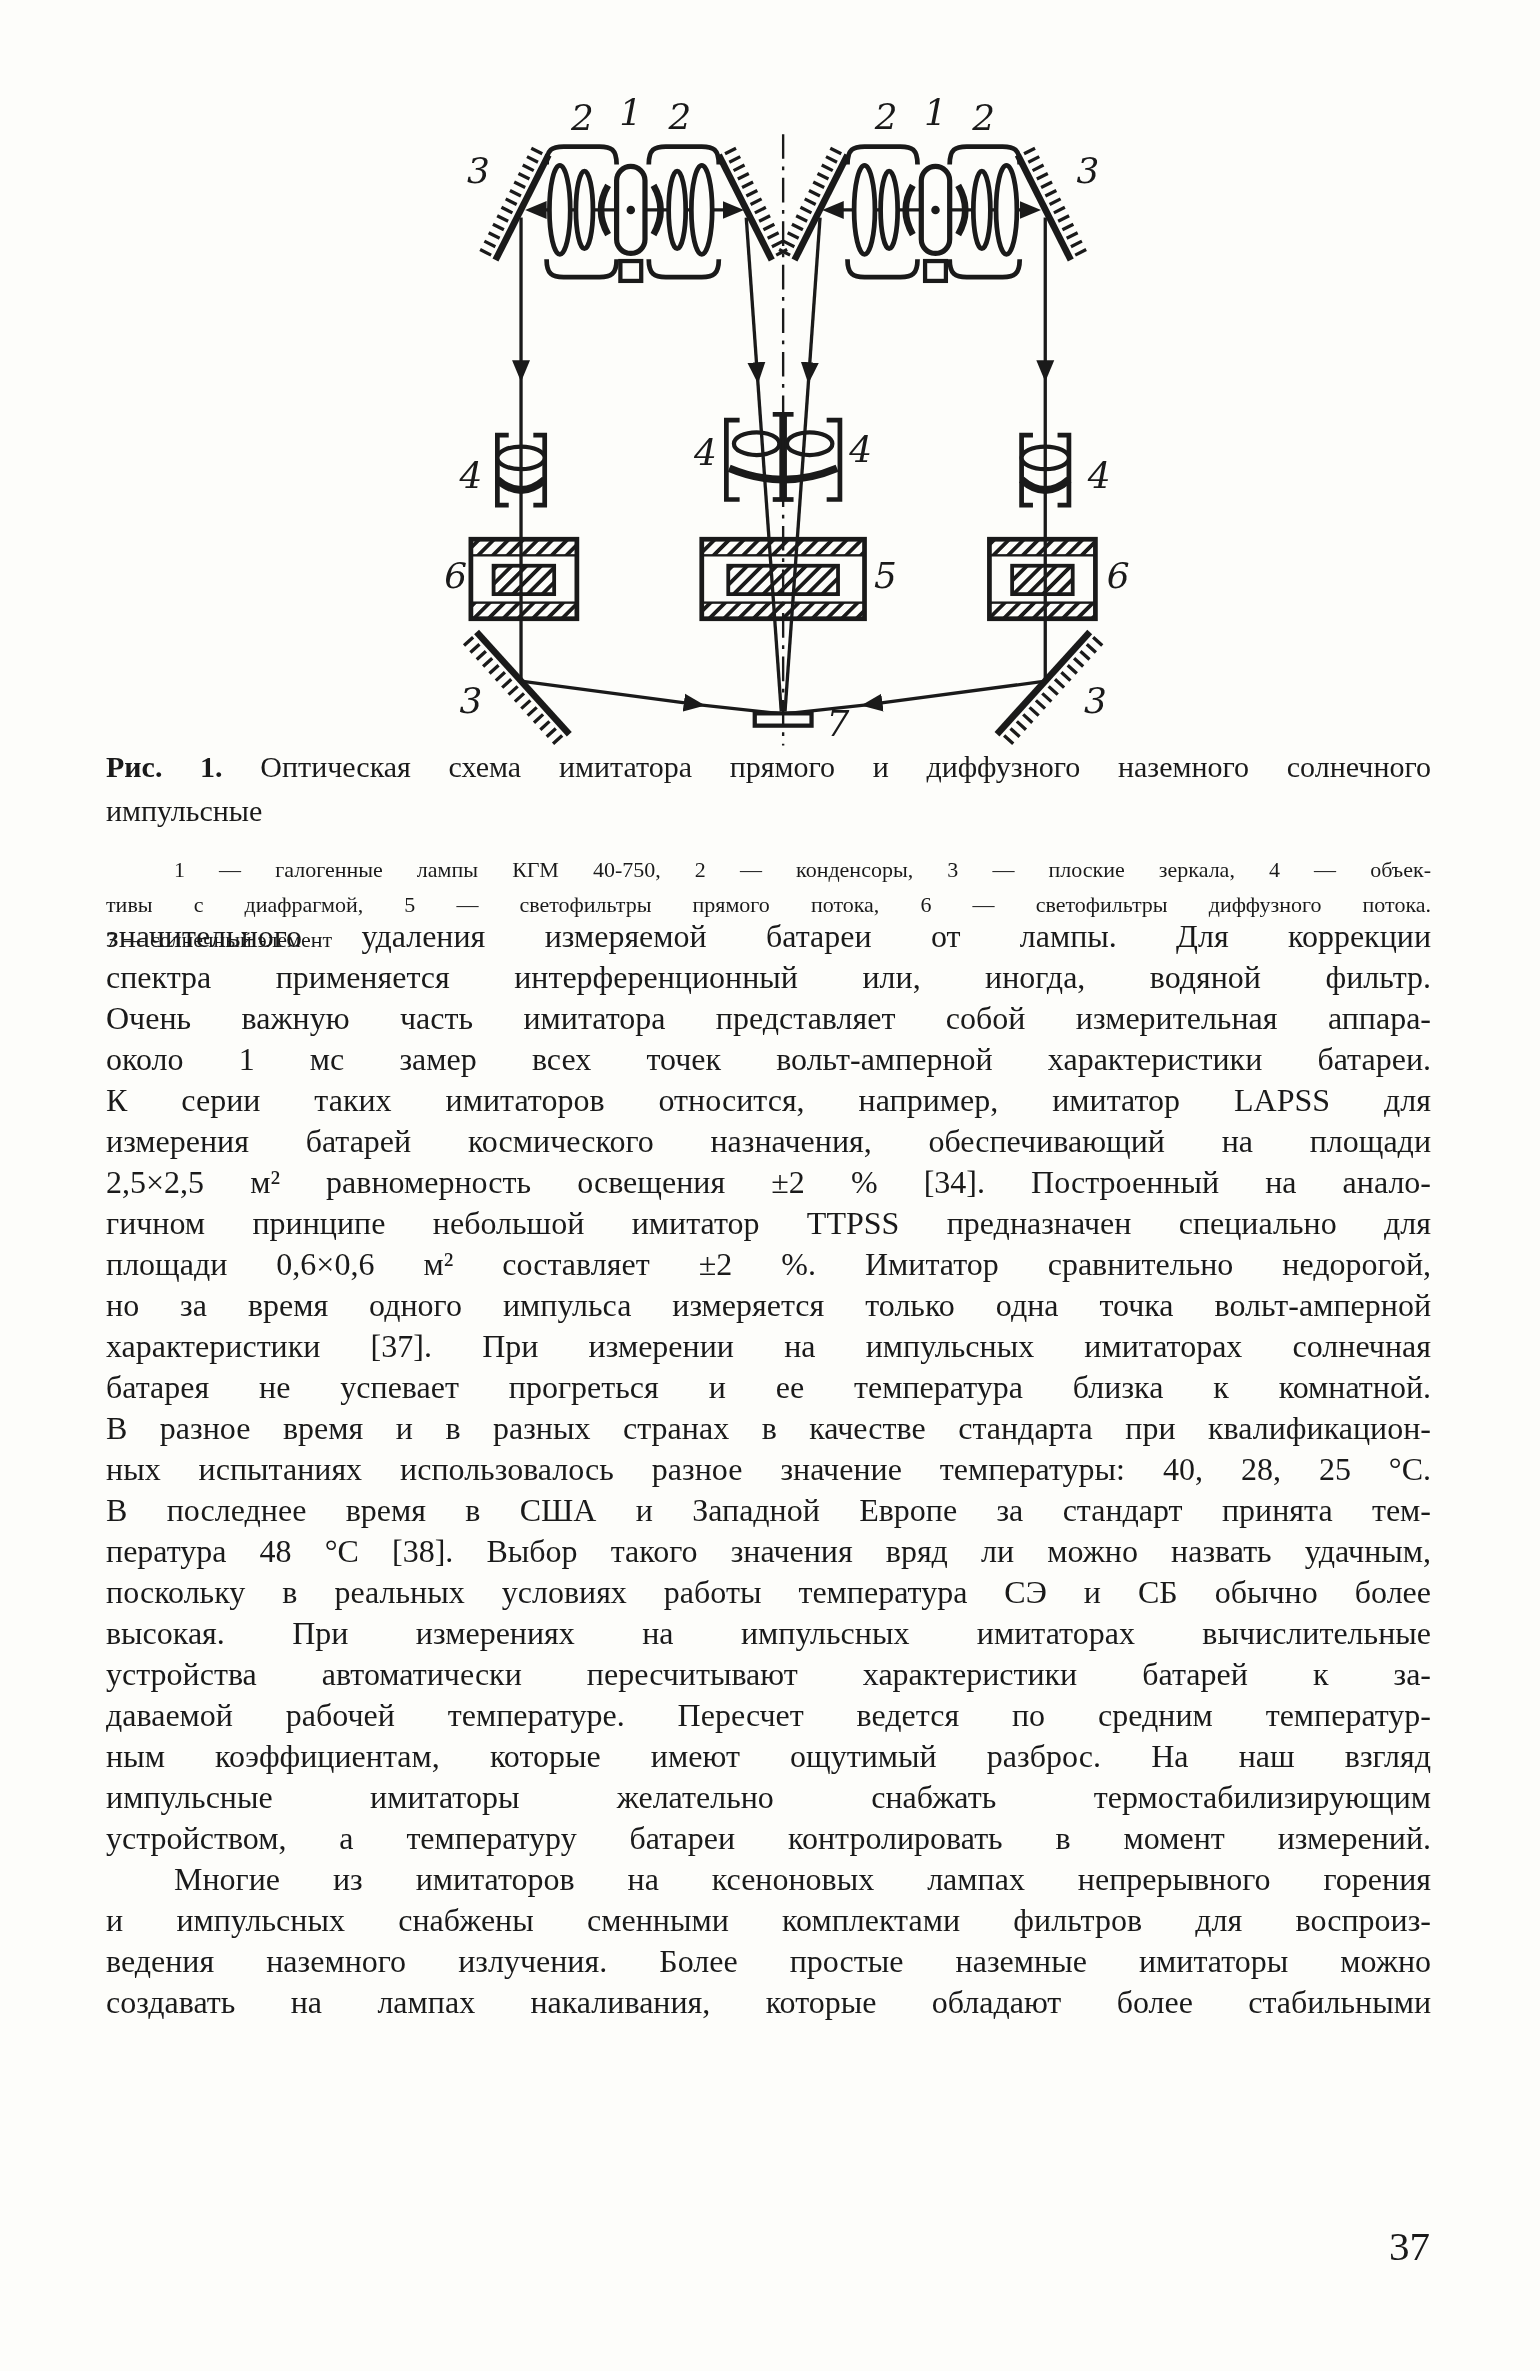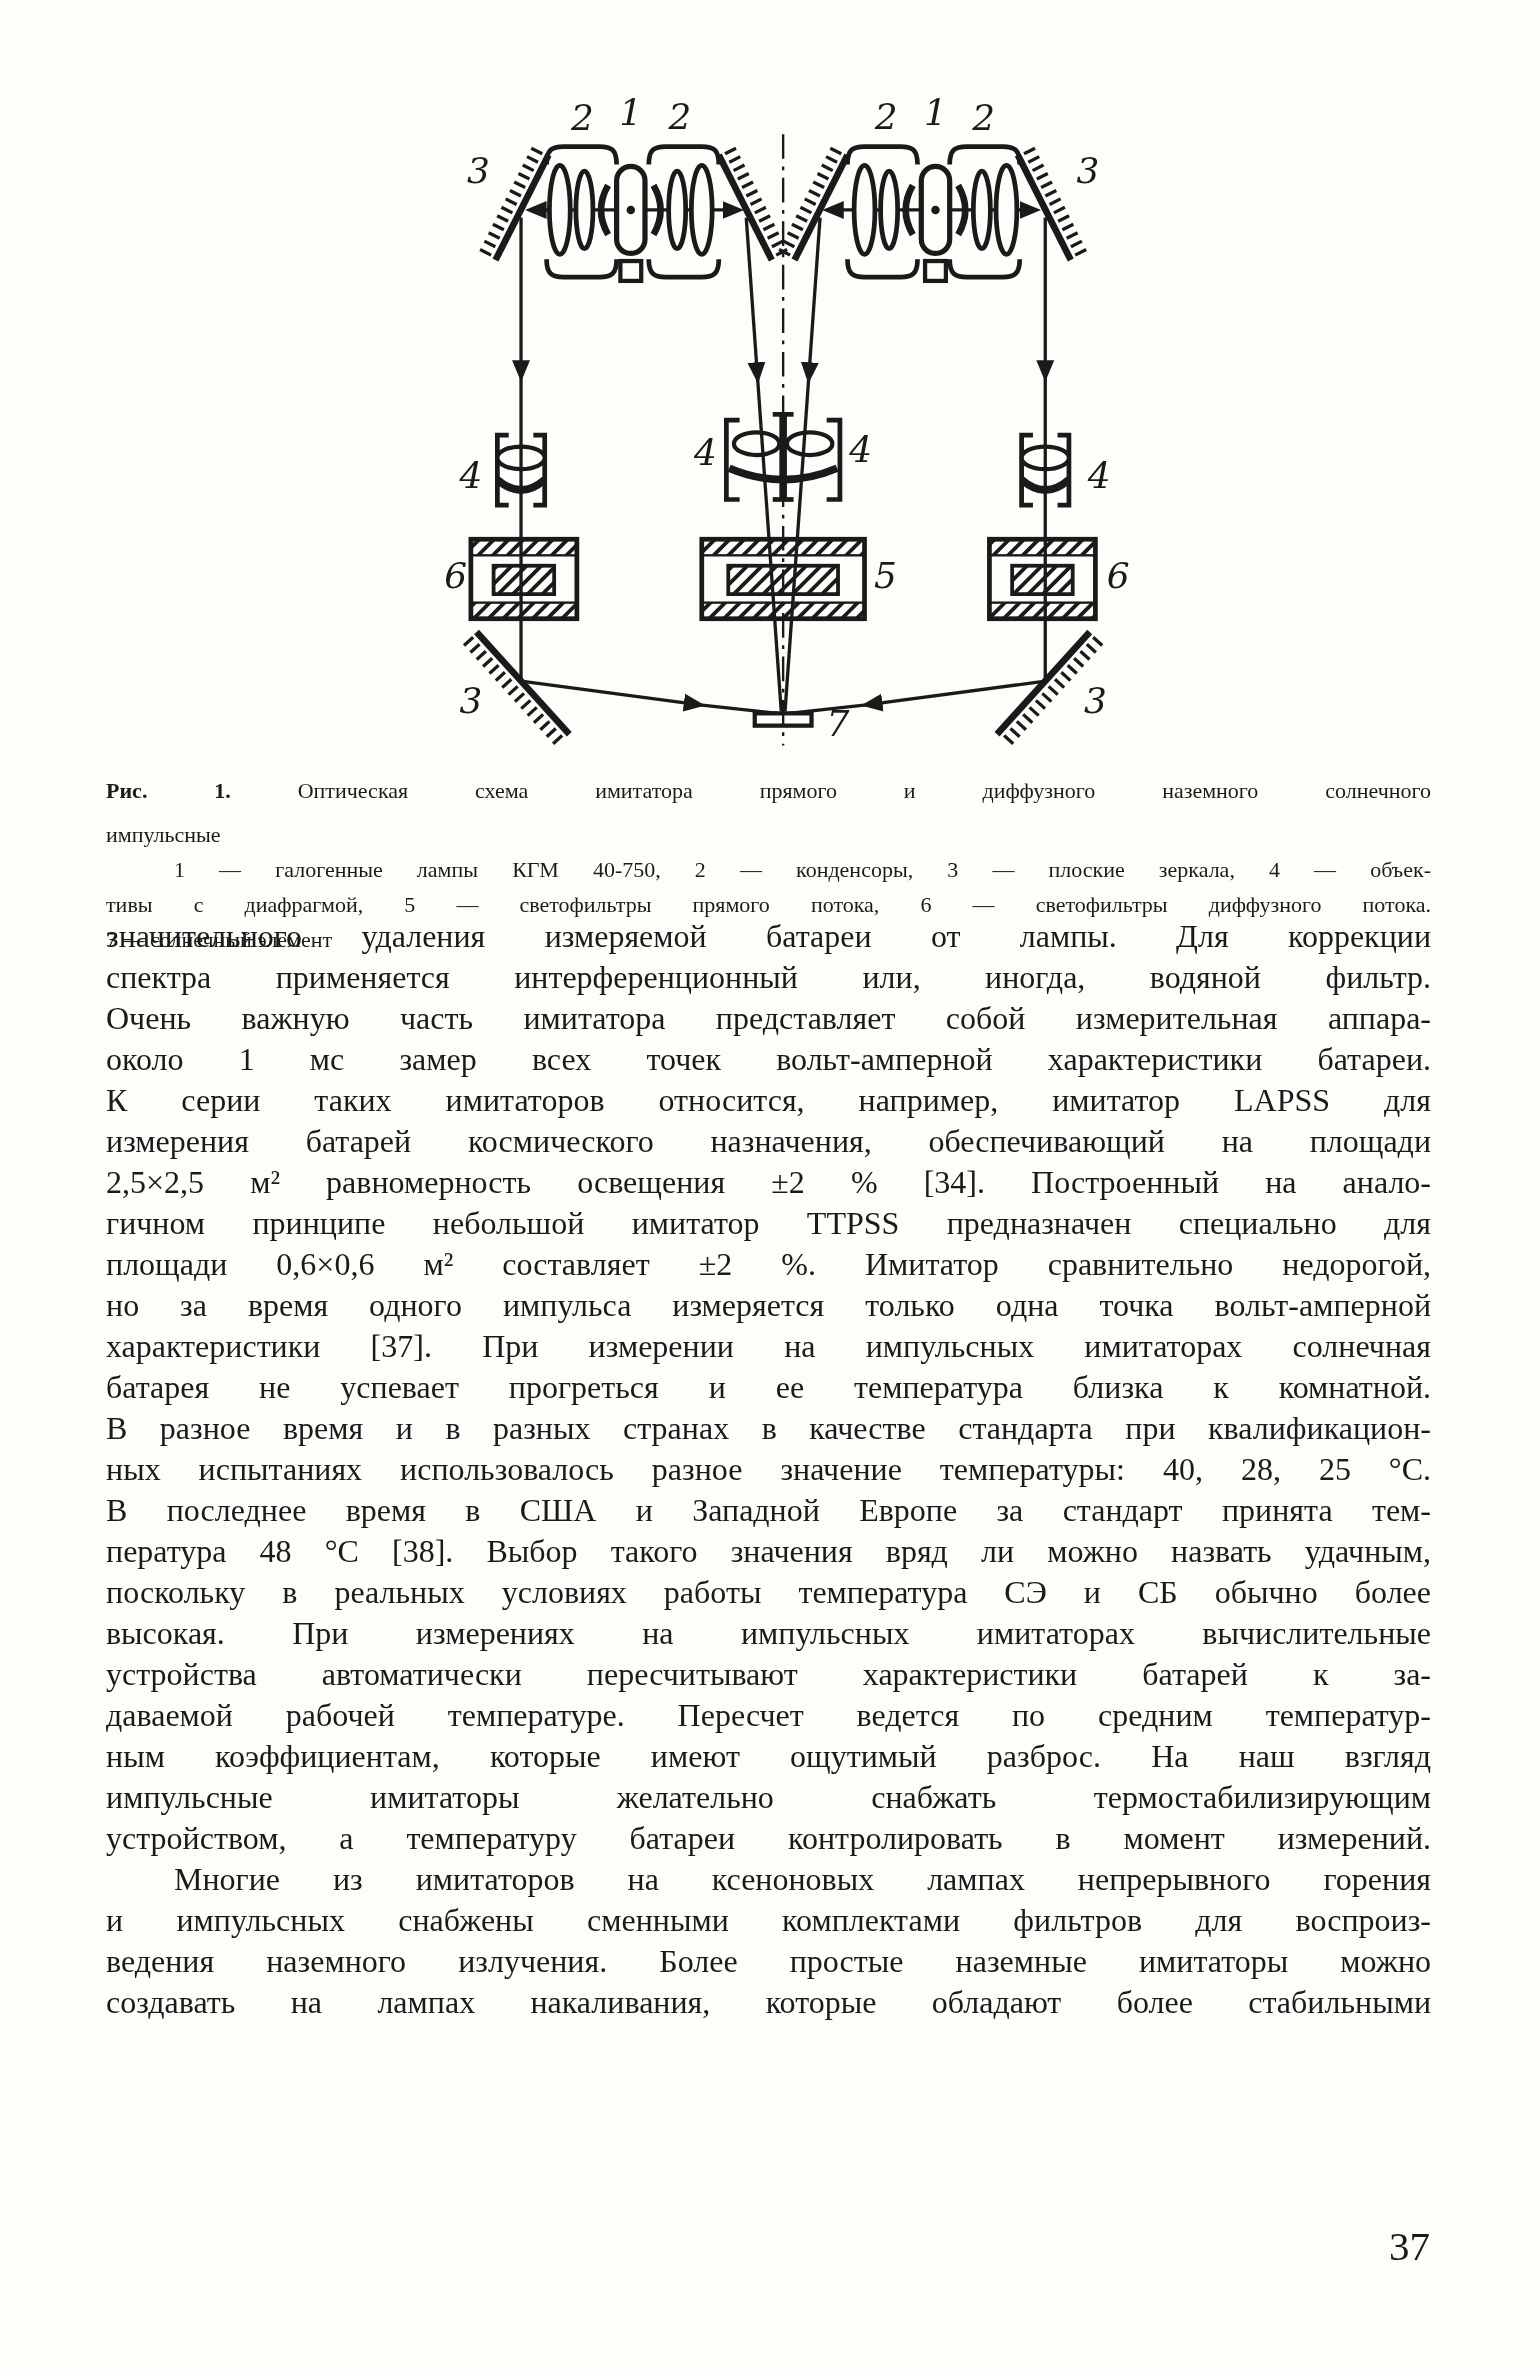--- a/index.html
+++ b/index.html
@@ -4,22 +4,22 @@
 <style>
   html,body { margin:0; padding:0; background:#555; }
   .page {
     position:relative; width:1541px; height:2372px;
     background:#fdfdfa; color:#1a1a1a; overflow:hidden;
     font-family:"Liberation Serif","DejaVu Serif",serif;
   }
   .figure-svg { position:absolute; left:416px; top:66px; }
   .lbl { font-family:"DejaVu Serif",serif; font-style:italic; font-size:38px;
          fill:#1a1a1a; text-anchor:middle; }
-  .caption { position:absolute; left:106px; top:769px; width:1325px;
-             font-size:22px; line-height:44px; }
+  .caption { position:absolute; left:106px; top:745px; width:1325px;
+             font-size:30px; line-height:44px; }
   .cap-line1 { text-align:justify; text-align-last:justify; }
   .cap-line1 .b { font-weight:bold; }
   .legend { position:absolute; left:106px; top:852px; width:1325px;
             font-size:22px; line-height:35px; }
   .lg-just { text-align:justify; text-align-last:justify; }
   .lg-first { text-indent:68px; }
   .bodytext { position:absolute; left:106px; top:916px; width:1325px;
               font-size:32px; line-height:41px; }
   .bl { text-align:justify; text-align-last:justify; white-space:normal; }
   .ind { text-indent:68px; }

